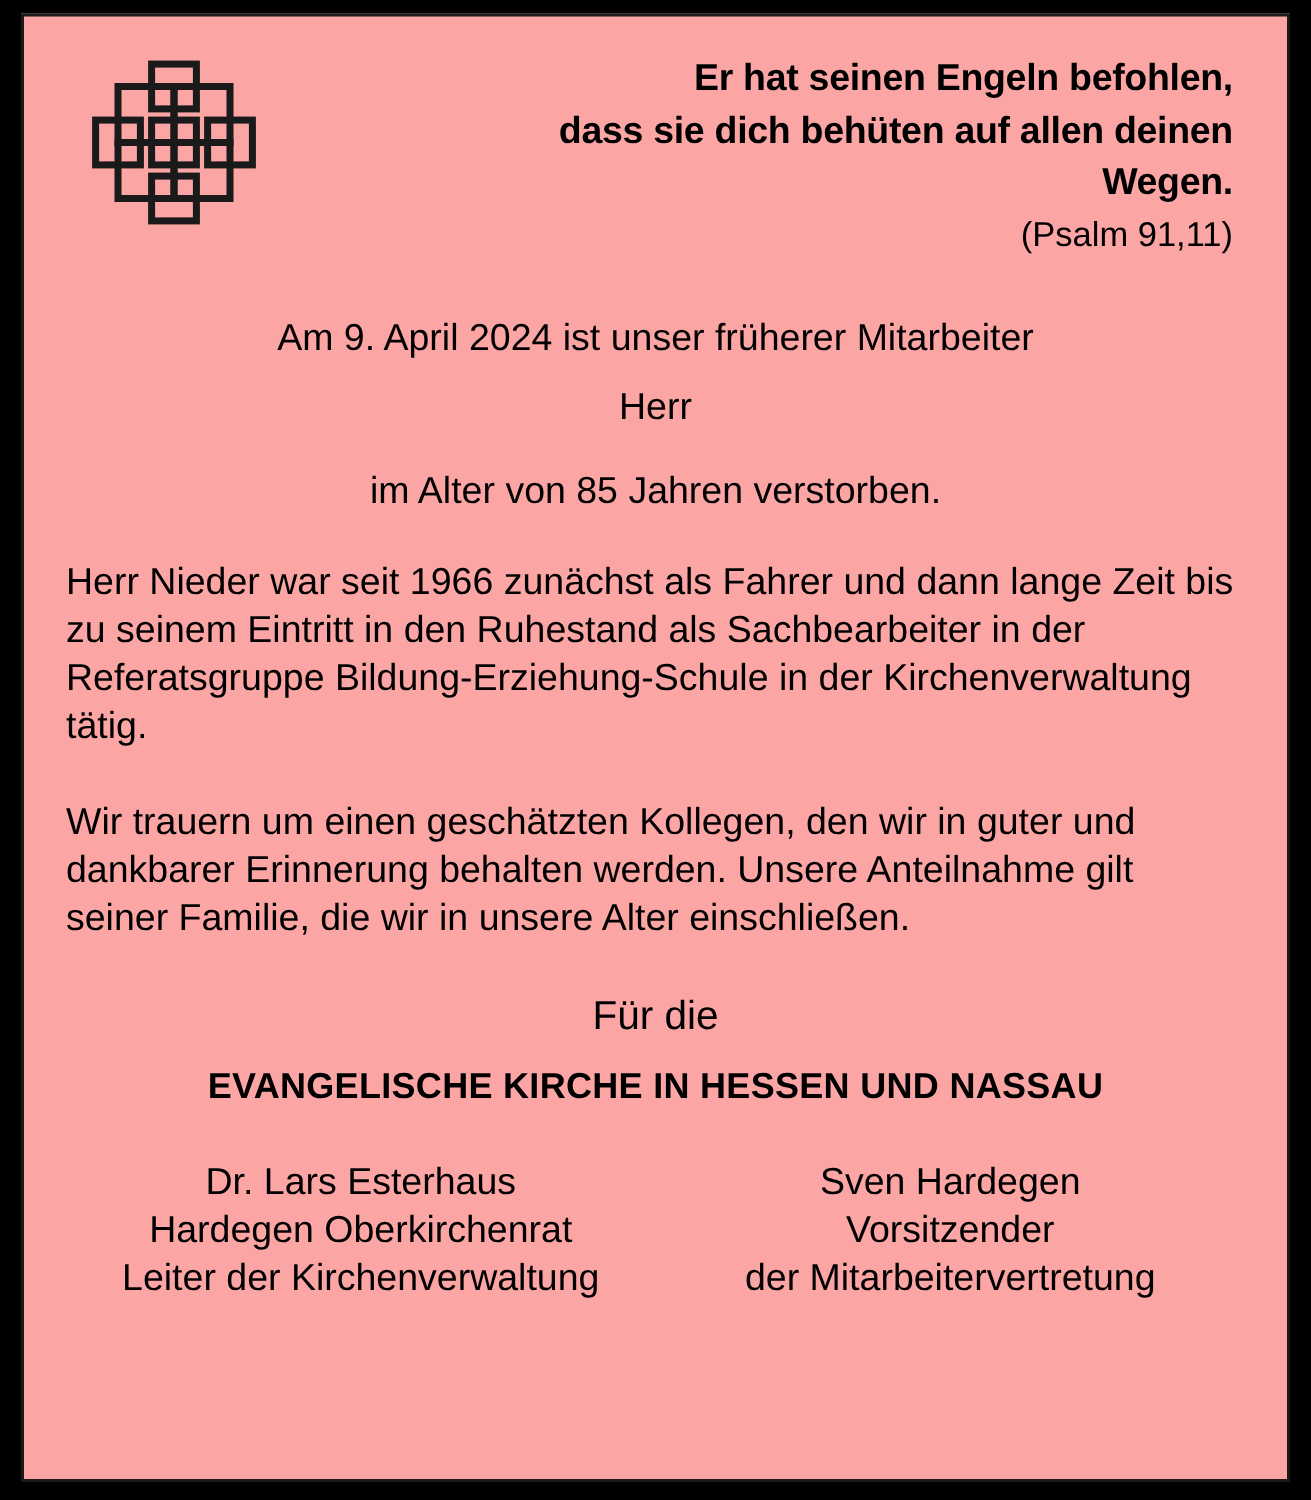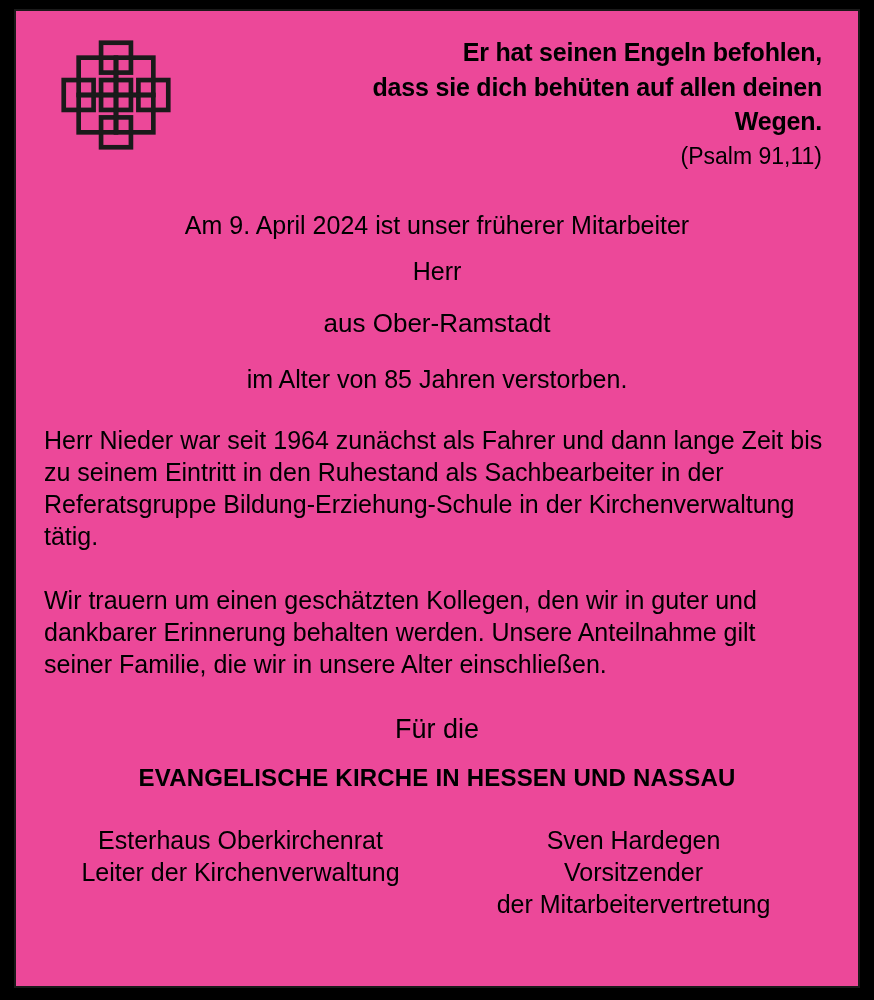--- a/index.html
+++ b/index.html
@@ -22,21 +22,21 @@
     height: 1000px;
     background: #000000;
     padding: 9px 14px 12px 14px;
   }
 
   
   #notice-card {
     box-sizing: border-box;
     width: 100%;
     height: 100%;
-    background: #ec4899;
+    background: #fca5a5;
     border: 2px solid #1a1a1a;
     padding: 10px 28px 14px 28px;
     display: flex;
     flex-direction: column;
   }
 
   
   .header-row {
     display: flex;
     align-items: flex-start;
@@ -194,33 +194,33 @@
         <div class="scripture-ref">(Psalm 91,11)</div>
       </div>
 
     </div>
 
     <div class="announce">
       <div class="announce-date">Am 9. April 2024 ist unser früherer Mitarbeiter</div>
       <div class="announce-salutation">Herr</div>
     </div>
 
-    <div class="deceased-origin">aus Ober-Ramstadt</div>
     <div class="deceased-age">im Alter von 85 Jahren verstorben.</div>
 
-    <div class="body-par">Herr Nieder war seit 1964 zunächst als Fahrer und dann lange Zeit bis zu seinem Eintritt in den Ruhestand als Sachbearbeiter in der Referatsgruppe Bildung-Erziehung-Schule in der Kirchenverwaltung tätig.</div>
+    <div class="body-par">Herr Nieder war seit 1966 zunächst als Fahrer und dann lange Zeit bis zu seinem Eintritt in den Ruhestand als Sachbearbeiter in der Referatsgruppe Bildung-Erziehung-Schule in der Kirchenverwaltung tätig.</div>
     <div class="body-par second">Wir trauern um einen geschätzten Kollegen, den wir in guter und dankbarer Erinnerung behalten werden. Unsere Anteilnahme gilt seiner Familie, die wir in unsere Alter einschließen.</div>
 
     <div class="closing-lead">Für die</div>
     <div class="org-name">EVANGELISCHE KIRCHE IN HESSEN UND NASSAU</div>
 
     <div class="signatories">
 
       <div class="sig-col">
-        <div class="sig-line">Esterhaus Oberkirchenrat</div>
+        <div class="sig-line">Dr. Lars Esterhaus</div>
+        <div class="sig-line">Hardegen Oberkirchenrat</div>
         <div class="sig-line">Leiter der Kirchenverwaltung</div>
       </div>
 
       <div class="sig-col">
         <div class="sig-line">Sven Hardegen</div>
         <div class="sig-line">Vorsitzender</div>
         <div class="sig-line">der Mitarbeitervertretung</div>
       </div>
 
     </div>

